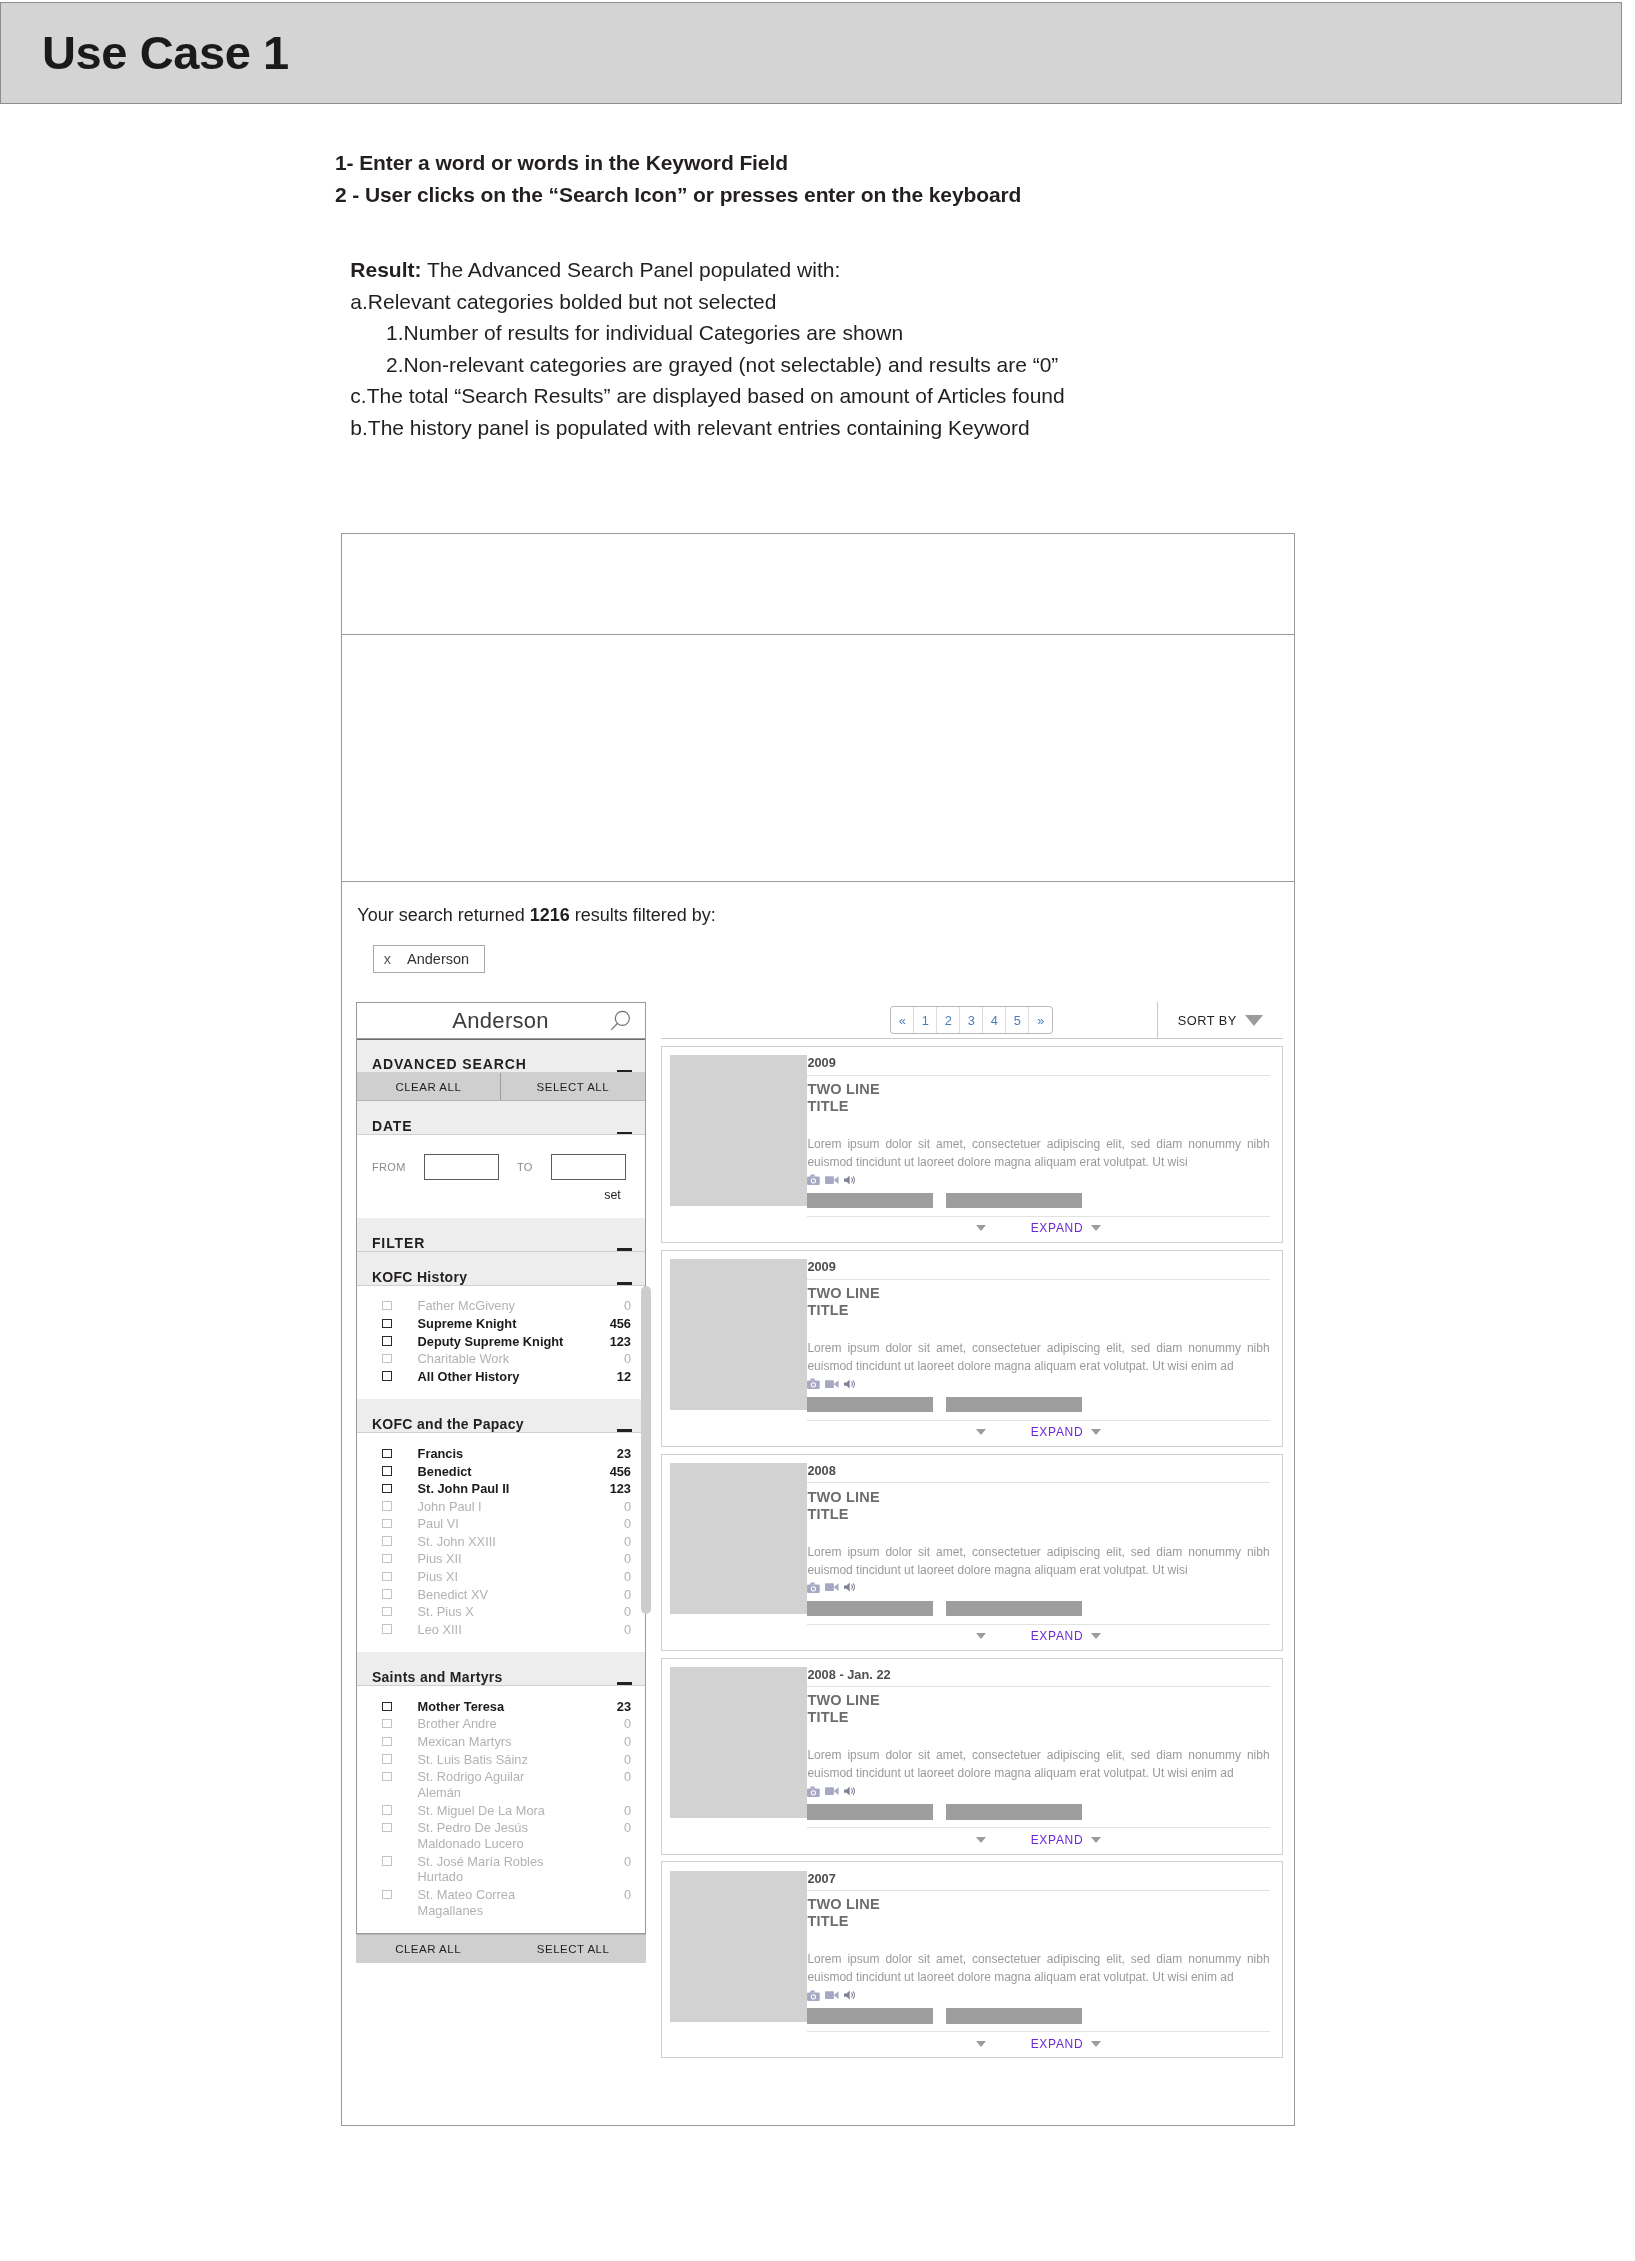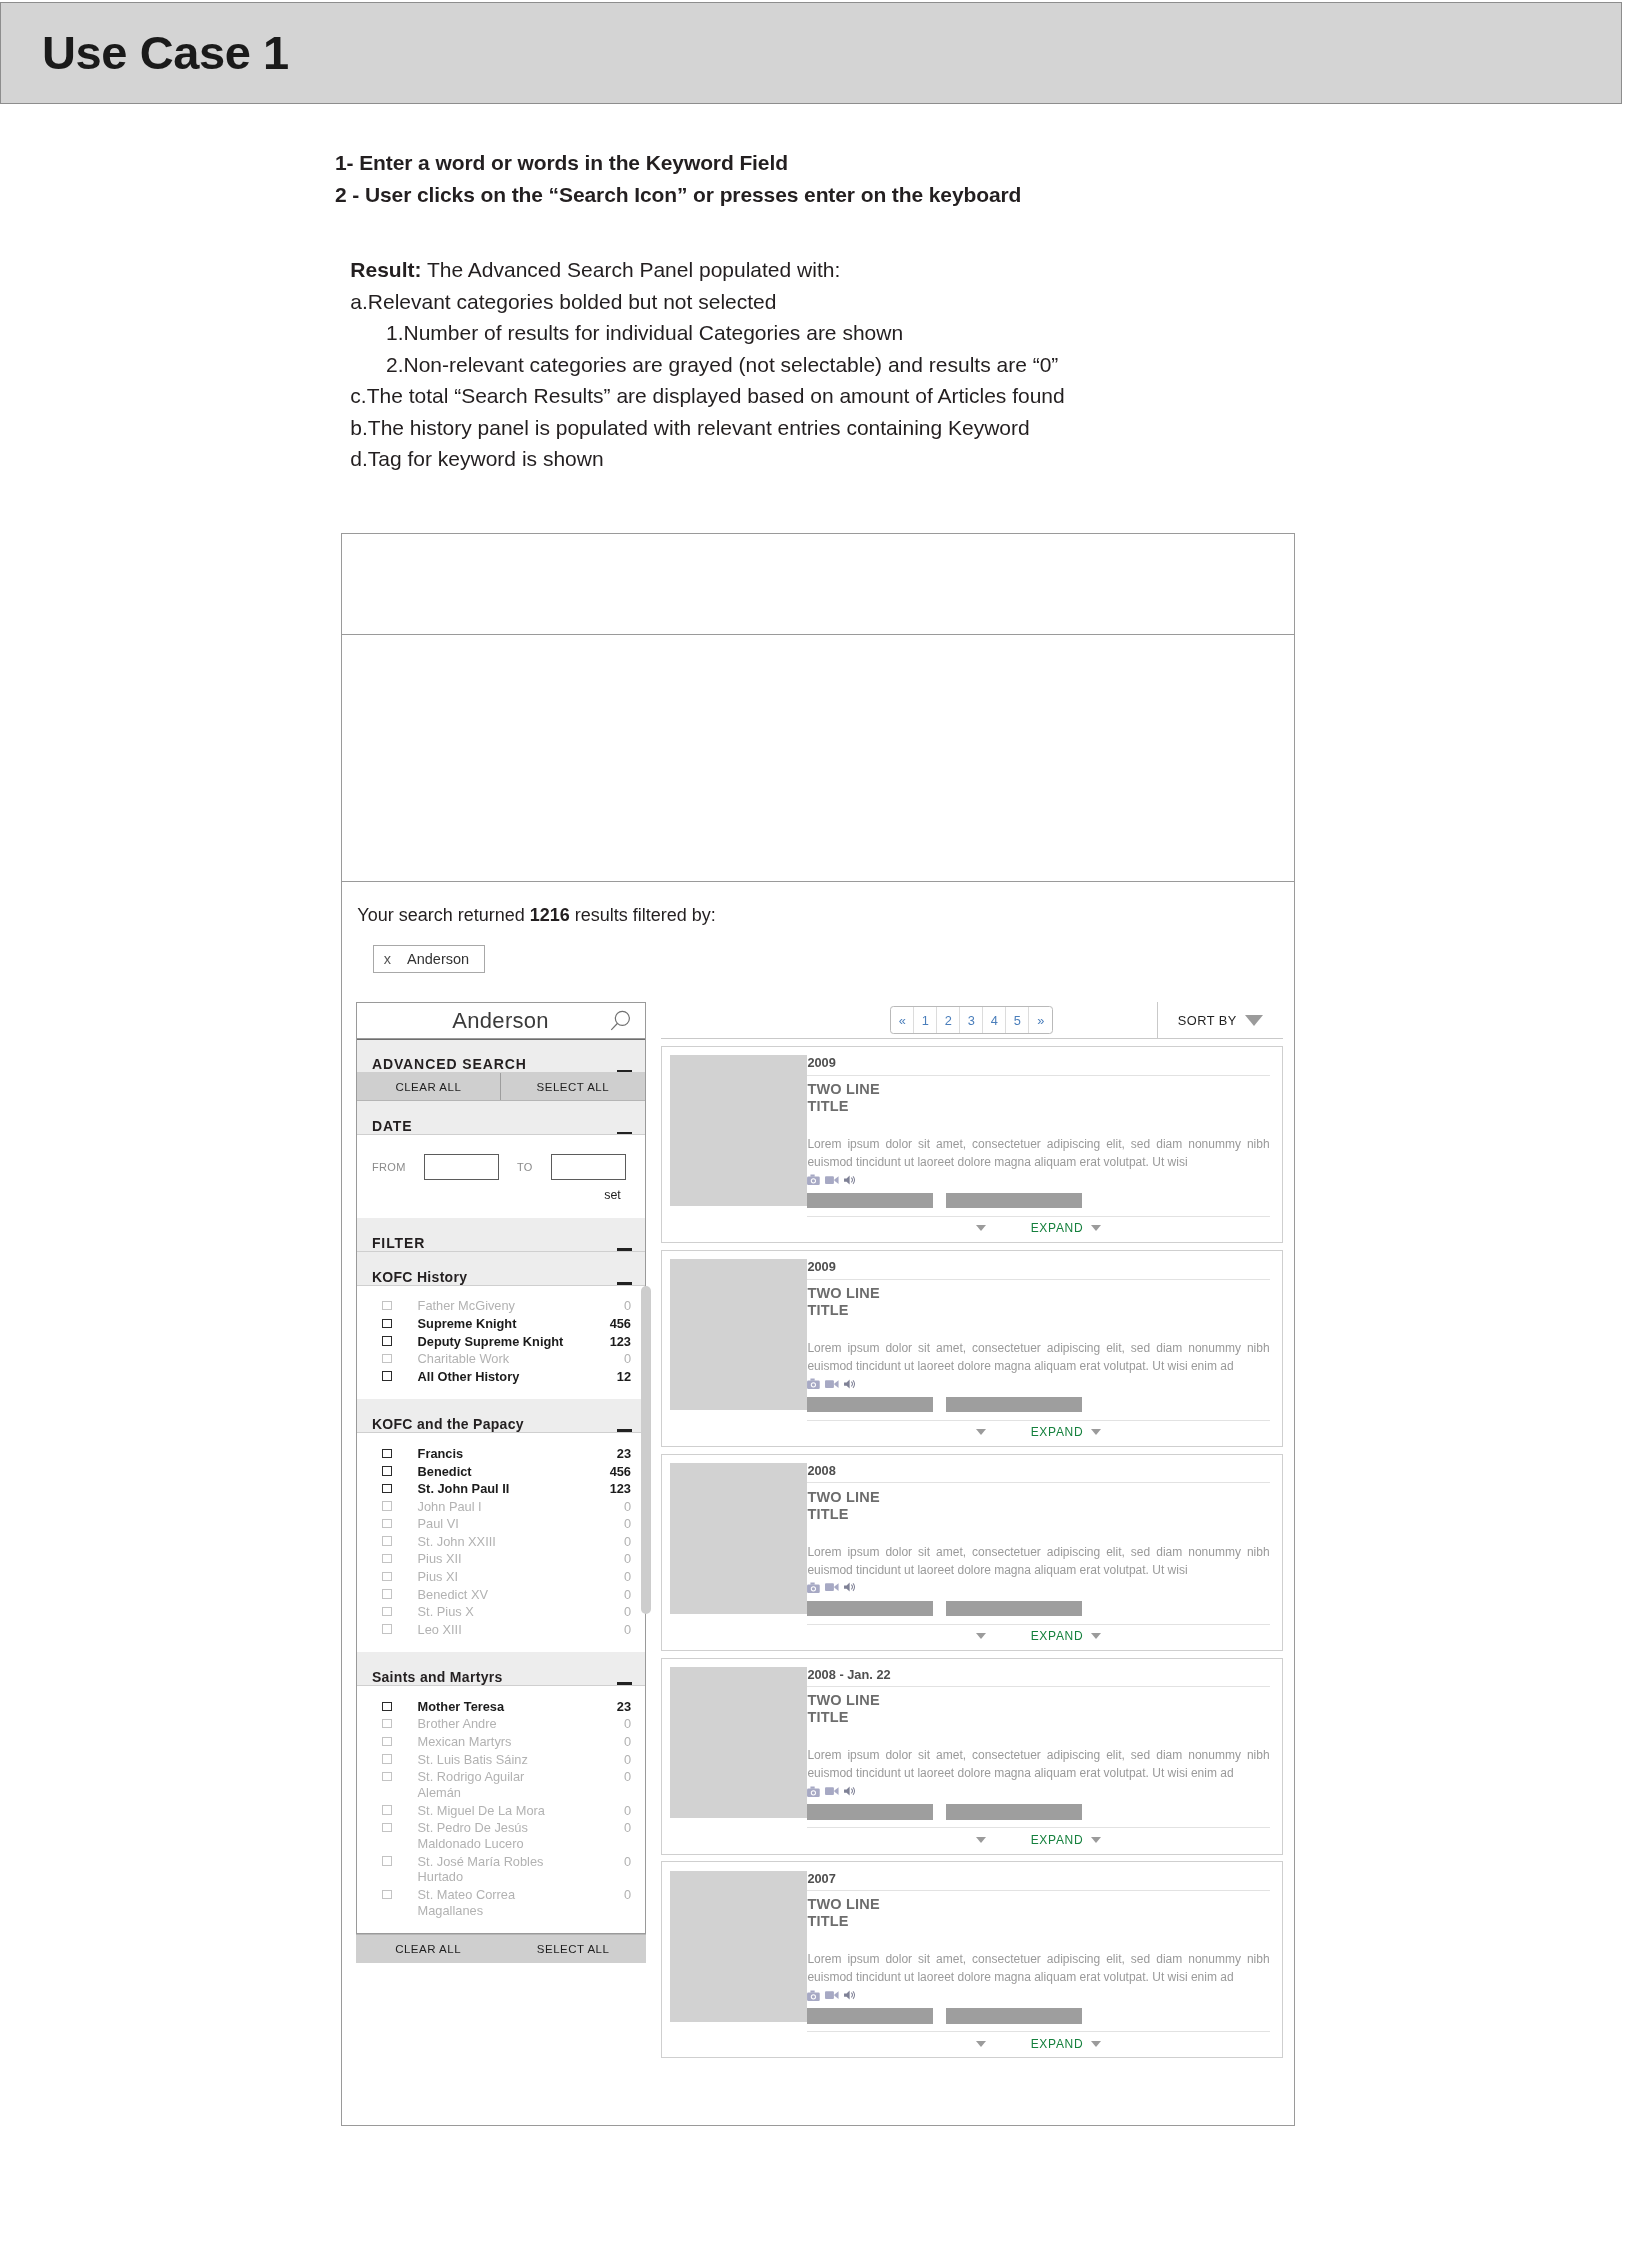--- a/index.html
+++ b/index.html
@@ -175,21 +175,21 @@
   .media-icons { display: flex; gap: 5.1px; align-items: center; margin-top: 3.4px; }
   .media-icons svg { display: block; }
   .tag-bars { display: flex; gap: 12.8px; margin-top: 7.7px; }
   .tag-bars i { display: block; height: 15.3px; background: #9e9e9e; }
   .tag-bars i.a { width: 126px; }
   .tag-bars i.b { width: 136px; }
   .expand-row {
     margin-top: 7.7px; border-top: 0.9px solid #e2e2e2; padding-top: 4.3px;
     display: flex; align-items: center; justify-content: center; gap: 7.7px;
   }
-  .expand-row .lbl { font-size: 12px; color: #15803d; letter-spacing: 0.7px; margin-left: 37px; }
+  .expand-row .lbl { font-size: 12px; color: #6d28d9; letter-spacing: 0.7px; margin-left: 37px; }
   .tri {
     width: 0; height: 0; border-left: 5.1px solid transparent;
     border-right: 5.1px solid transparent; border-top: 6.8px solid #9b9b9b;
   }
 </style>
 </head>
 <body>
 
 <div class="page-header">
   <h1>Use Case 1</h1>
@@ -201,21 +201,20 @@
   <div class="result-block">
     <div class="lvl0">
       <b>Result:</b><span> The Advanced Search Panel populated with:</span>
     </div>
     <div id="result-items">
         <div class="lvl0"><span class="marker">a.</span><span>Relevant categories bolded but not selected</span></div>
         <div class="lvl1"><span class="marker">1.</span><span>Number of results for individual Categories are shown</span></div>
         <div class="lvl1"><span class="marker">2.</span><span>Non-relevant categories are grayed (not selectable) and results are “0”</span></div>
         <div class="lvl0"><span class="marker">c.</span><span>The total “Search Results” are displayed based on amount of Articles found</span></div>
         <div class="lvl0"><span class="marker">b.</span><span>The history panel is populated with relevant entries containing Keyword</span></div>
-        <div class="lvl0"><span class="marker">d.</span><span>Tag for keyword is shown</span></div>
       </div>
   </div>
 </div>
 
 <div class="mock-frame">
 
   <div class="mock-empty-top"></div>
   <div class="mock-empty-mid"></div>
 
   <div class="summary-bar">

